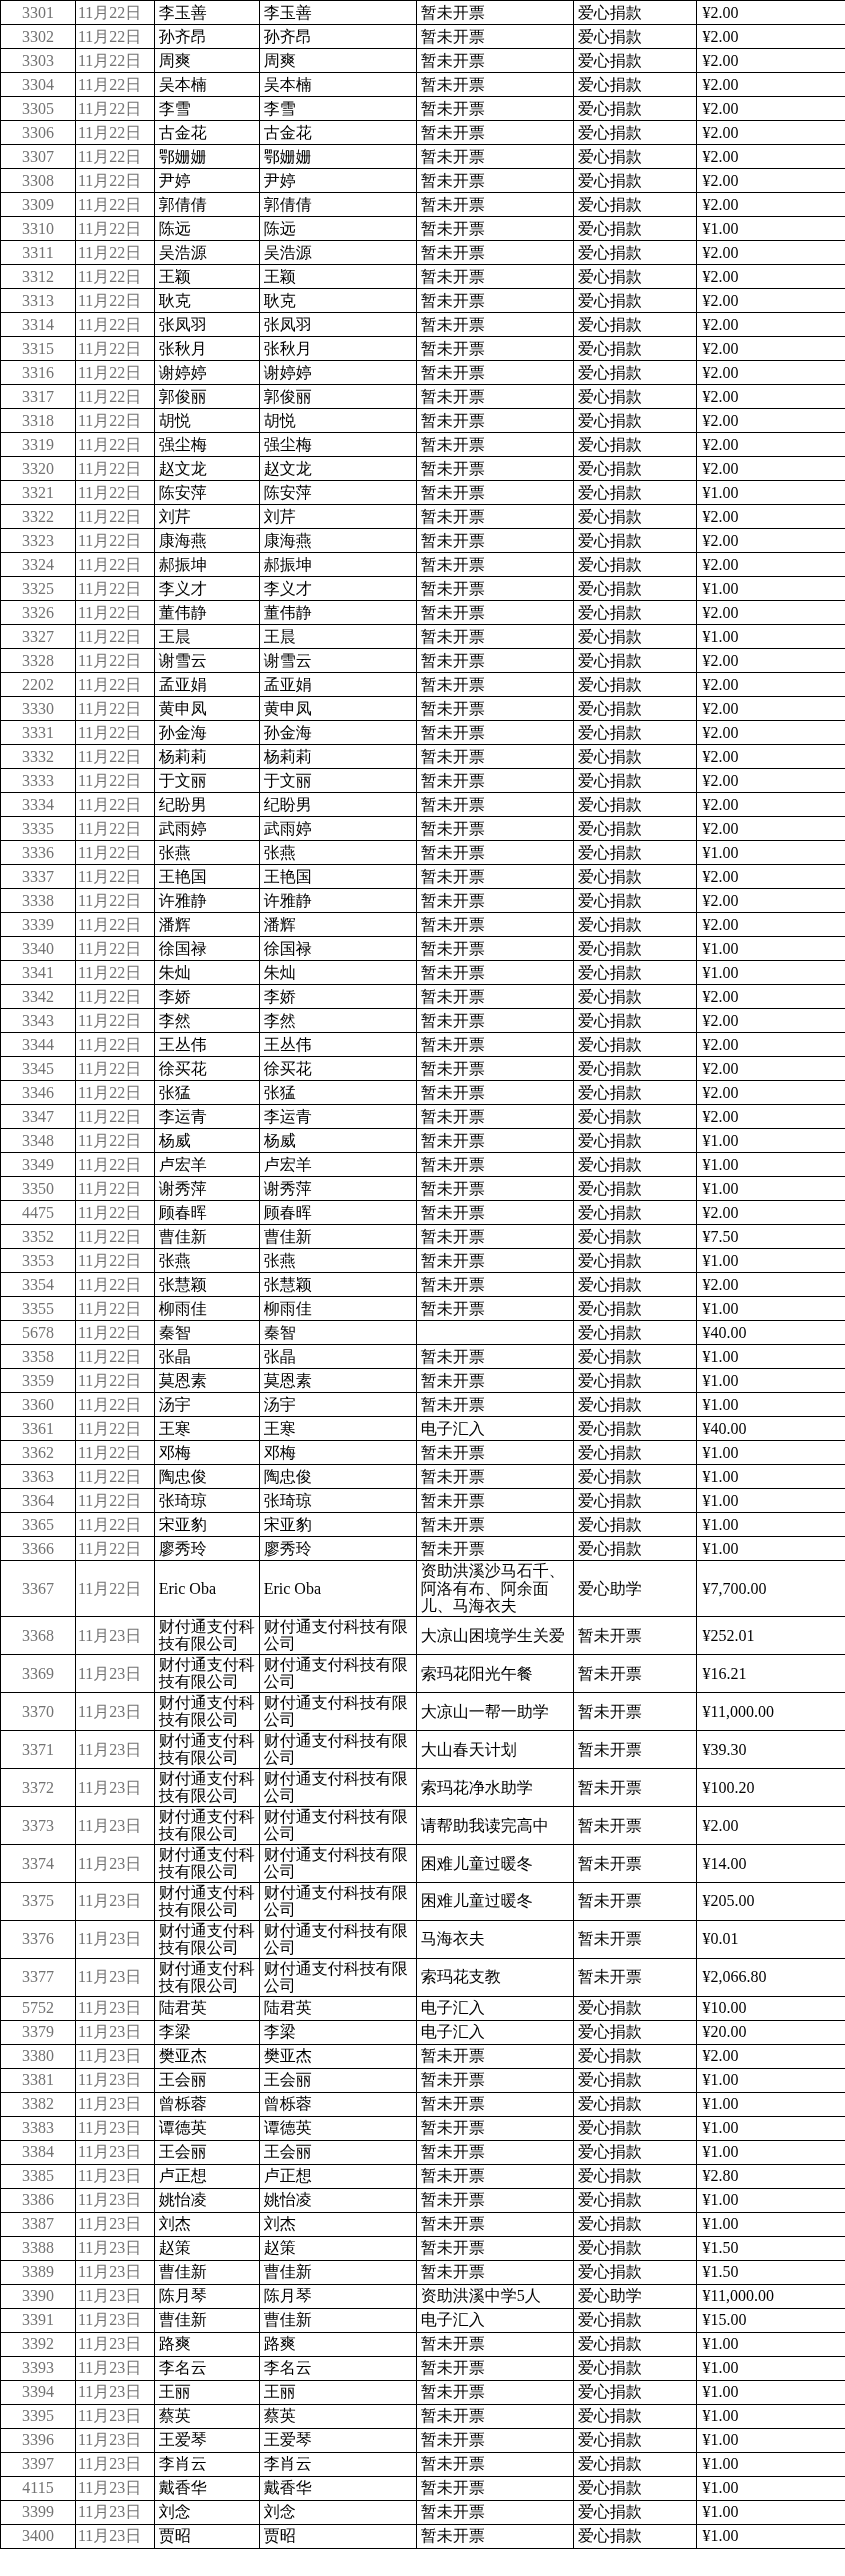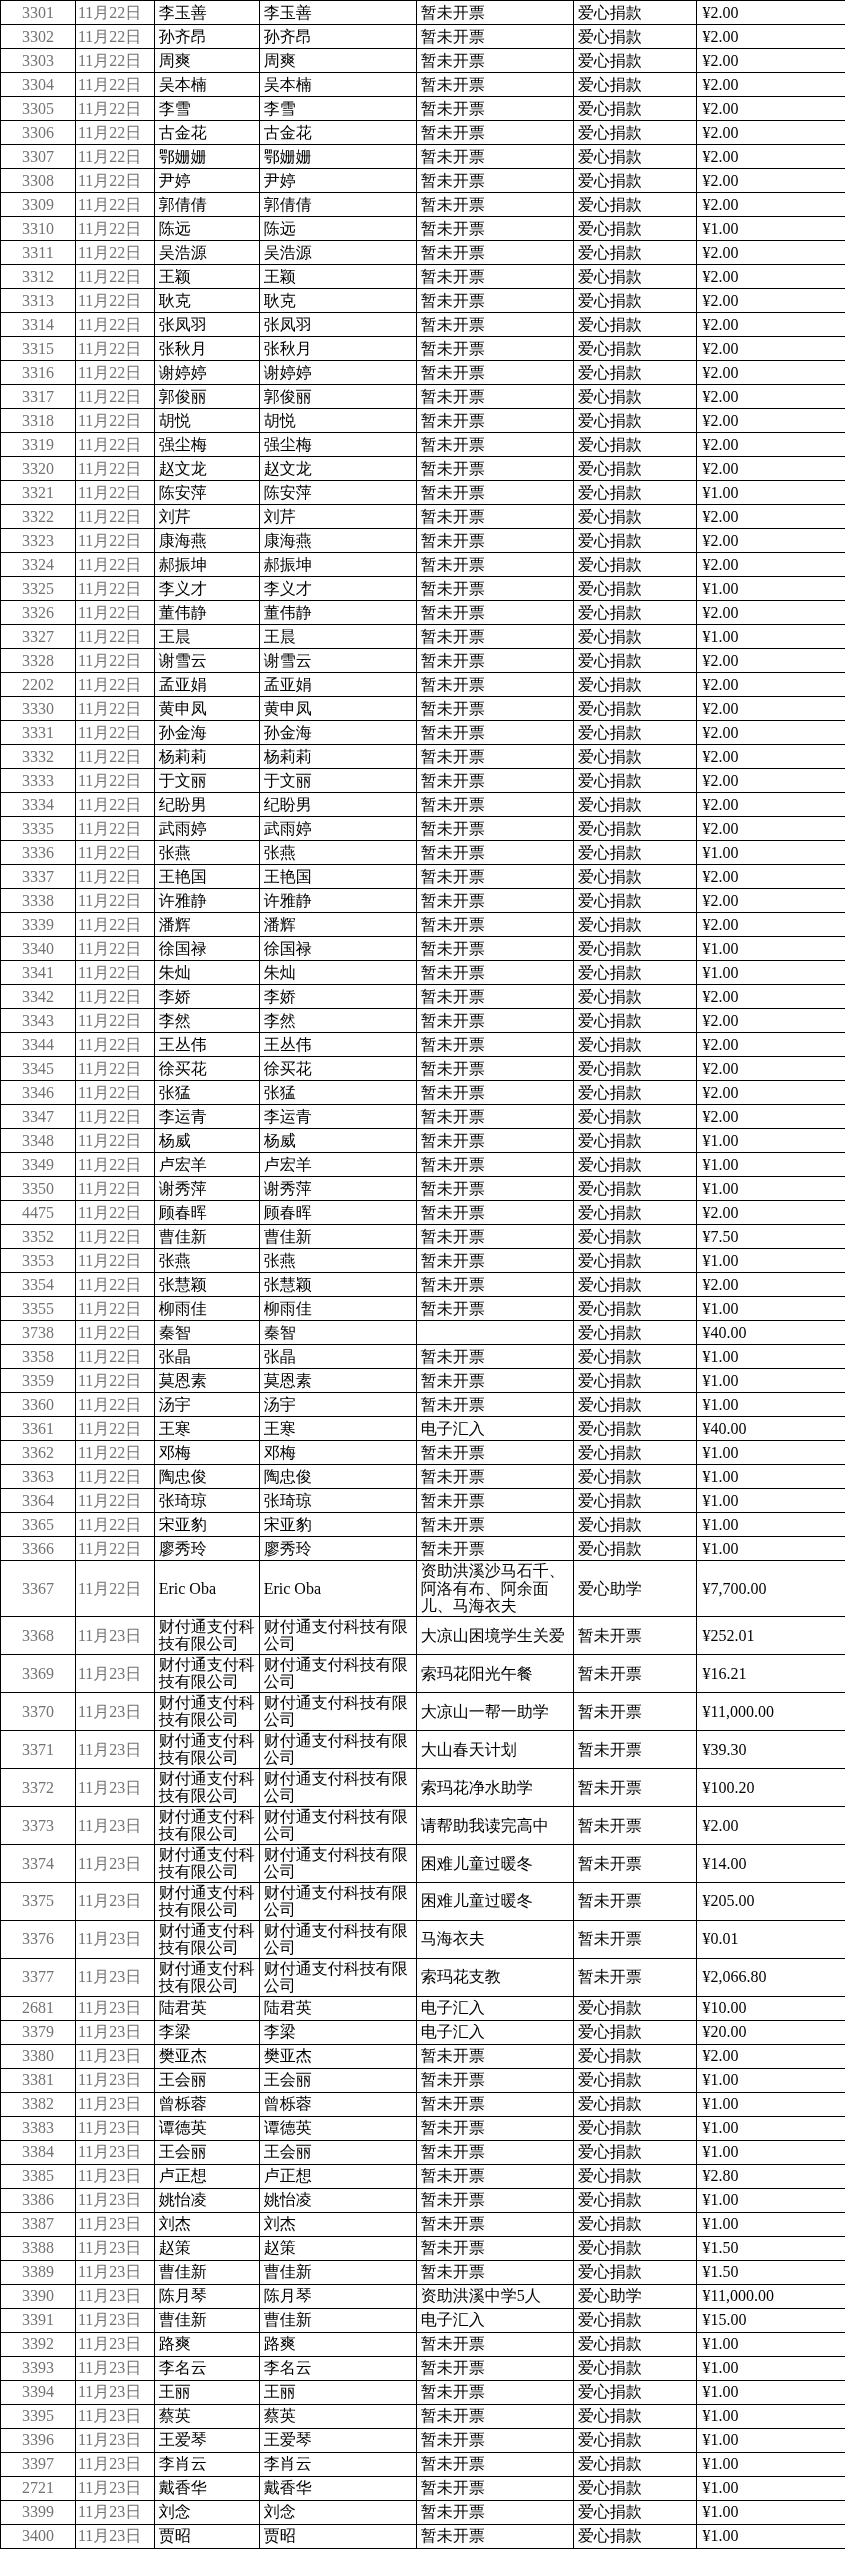--- a/index.html
+++ b/index.html
@@ -534,21 +534,21 @@
         <tr data-name="table-row" class="r-n">
           <td class="c0" data-name="cell-serial">3355</td>
           <td class="c1" data-name="cell-date">11月22日</td>
           <td class="c2" data-name="cell-donor-name">柳雨佳</td>
           <td class="c3" data-name="cell-payer-name">柳雨佳</td>
           <td class="c4" data-name="cell-remark">暂未开票</td>
           <td class="c5" data-name="cell-category">爱心捐款</td>
           <td class="c6" data-name="cell-amount">¥1.00</td>
         </tr>
         <tr data-name="table-row" class="r-n">
-          <td class="c0" data-name="cell-serial">3738</td>
+          <td class="c0" data-name="cell-serial">5678</td>
           <td class="c1" data-name="cell-date">11月22日</td>
           <td class="c2" data-name="cell-donor-name">秦智</td>
           <td class="c3" data-name="cell-payer-name">秦智</td>
           <td class="c4" data-name="cell-remark"></td>
           <td class="c5" data-name="cell-category">爱心捐款</td>
           <td class="c6" data-name="cell-amount">¥40.00</td>
         </tr>
         <tr data-name="table-row" class="r-n">
           <td class="c0" data-name="cell-serial">3358</td>
           <td class="c1" data-name="cell-date">11月22日</td>
@@ -723,21 +723,21 @@
         <tr data-name="table-row" class="r-md">
           <td class="c0" data-name="cell-serial">3377</td>
           <td class="c1" data-name="cell-date">11月23日</td>
           <td class="c2" data-name="cell-donor-name">财付通支付科技有限公司</td>
           <td class="c3" data-name="cell-payer-name">财付通支付科技有限公司</td>
           <td class="c4" data-name="cell-remark">索玛花支教</td>
           <td class="c5" data-name="cell-category">暂未开票</td>
           <td class="c6" data-name="cell-amount">¥2,066.80</td>
         </tr>
         <tr data-name="table-row" class="r-n">
-          <td class="c0" data-name="cell-serial">2681</td>
+          <td class="c0" data-name="cell-serial">5752</td>
           <td class="c1" data-name="cell-date">11月23日</td>
           <td class="c2" data-name="cell-donor-name">陆君英</td>
           <td class="c3" data-name="cell-payer-name">陆君英</td>
           <td class="c4" data-name="cell-remark">电子汇入</td>
           <td class="c5" data-name="cell-category">爱心捐款</td>
           <td class="c6" data-name="cell-amount">¥10.00</td>
         </tr>
         <tr data-name="table-row" class="r-n">
           <td class="c0" data-name="cell-serial">3379</td>
           <td class="c1" data-name="cell-date">11月23日</td>
@@ -903,21 +903,21 @@
         <tr data-name="table-row" class="r-n">
           <td class="c0" data-name="cell-serial">3397</td>
           <td class="c1" data-name="cell-date">11月23日</td>
           <td class="c2" data-name="cell-donor-name">李肖云</td>
           <td class="c3" data-name="cell-payer-name">李肖云</td>
           <td class="c4" data-name="cell-remark">暂未开票</td>
           <td class="c5" data-name="cell-category">爱心捐款</td>
           <td class="c6" data-name="cell-amount">¥1.00</td>
         </tr>
         <tr data-name="table-row" class="r-n">
-          <td class="c0" data-name="cell-serial">2721</td>
+          <td class="c0" data-name="cell-serial">4115</td>
           <td class="c1" data-name="cell-date">11月23日</td>
           <td class="c2" data-name="cell-donor-name">戴香华</td>
           <td class="c3" data-name="cell-payer-name">戴香华</td>
           <td class="c4" data-name="cell-remark">暂未开票</td>
           <td class="c5" data-name="cell-category">爱心捐款</td>
           <td class="c6" data-name="cell-amount">¥1.00</td>
         </tr>
         <tr data-name="table-row" class="r-n">
           <td class="c0" data-name="cell-serial">3399</td>
           <td class="c1" data-name="cell-date">11月23日</td>

